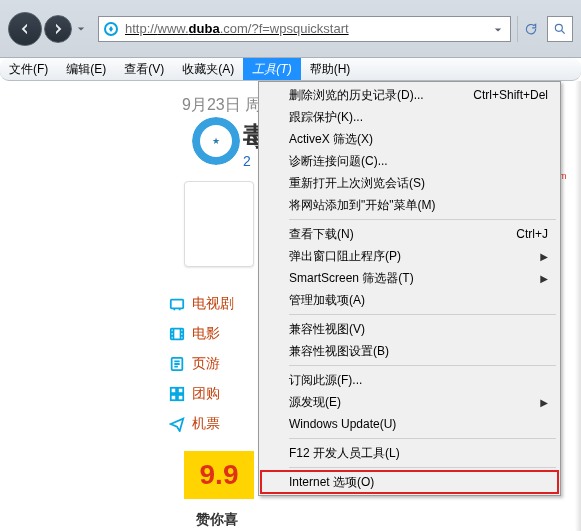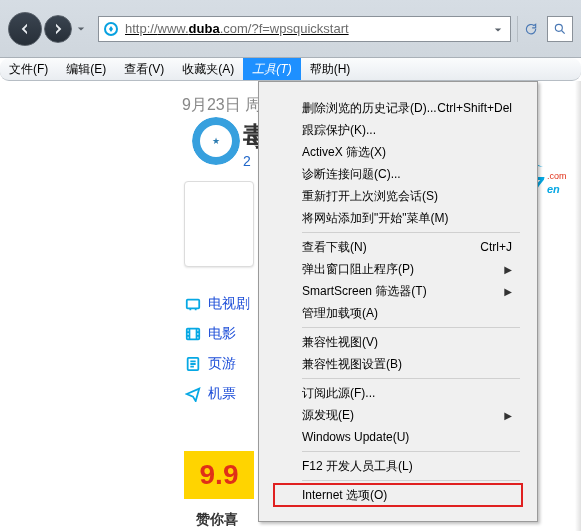--- a/index.html
+++ b/index.html
@@ -25,32 +25,32 @@
 
   
   .content { position: relative; height: 450px; background: #fff; }
   .date { position: absolute; left: 182px; top: 14px; font-size: 16px; color: #888; }
   .badge { position: absolute; left: 192px; top: 36px; width: 48px; height: 48px; border-radius: 50%; overflow: hidden; }
   .badge-outer { width:100%; height:100%; border-radius:50%; background:#37a0de; display:flex; align-items:center; justify-content:center; }
   .badge-inner { width:32px; height:32px; border-radius:50%; background:#fff; display:flex; align-items:center; justify-content:center; font-size:9px; color:#2b7bb0; }
   .title-cut { position: absolute; left: 243px; top: 38px; font-size: 26px; font-weight: 700; color: #333; }
   .title-sub { position: absolute; left: 243px; top: 72px; font-size: 14px; color: #2167c9; }
   .bigbox { position: absolute; left: 184px; top: 100px; width: 70px; height: 86px; background: #fff; border: 1px solid #dcdcdc; border-radius: 4px; box-shadow: 0 1px 2px rgba(0,0,0,0.1); }
-  .links { position: absolute; left: 184px; top: 208px; font-size: 14px; color: #1d4ed8; }
+  .links { position: absolute; left: 168px; top: 208px; font-size: 14px; color: #c2410c; }
   .links .lk { display: flex; align-items: center; height: 30px; }
   .links .ico { width: 18px; height: 18px; margin-right: 6px; display: flex; align-items: center; justify-content: center; }
   .links .ico svg { width: 16px; height: 16px; fill: none; stroke: #06a8e4; stroke-width: 2; }
   .promo { position: absolute; left: 184px; top: 370px; width: 70px; height: 48px; background: #ffd400; color: #e03018; font-size: 28px; font-weight: 700; display: flex; align-items: center; justify-content: center; }
   .praise { position: absolute; left: 196px; top: 430px; font-size: 14px; color: #333; font-weight: 700; }
 
   
   .watermark { position: absolute; left: 403px; top: 82px; pointer-events: none; }
 
   
-  .dropdown { position: absolute; left: 258px; top: 0; width: 280px; background: #f0f0f0; border: 1px solid #9a9a9a; box-shadow: 2px 2px 3px rgba(0,0,0,0.25); font-size: 12px; padding: 15px; }
+  .dropdown { position: absolute; left: 258px; top: 0; width: 303px; background: #f0f0f0; border: 1px solid #9a9a9a; box-shadow: 2px 2px 3px rgba(0,0,0,0.25); font-size: 12px; padding: 2px; }
   .dropdown .row { display: flex; align-items: center; height: 22px; padding-left: 28px; padding-right: 10px; position: relative; cursor: default; }
   .dropdown .row .lbl { flex: 1; white-space: nowrap; }
   .dropdown .row .sc { color: #000000; }
   .dropdown .row .arrow { font-size: 10px; color: #333; }
   .dropdown .sep { height: 1px; background: #d0d0d0; margin: 3px 2px 3px 28px; }
   .dropdown .row.hl { outline: 2px solid #e02020; outline-offset: -1px; }
   .edge-shadow { position:absolute; right:0; top:0; width:6px; height:100%; background:linear-gradient(to left, rgba(0,0,0,0.12), transparent); pointer-events:none; }
 </style>
 </head>
 <body>
@@ -149,20 +149,32 @@
             <rect x="3" y="2" width="12" height="14" rx="1"></rect>
             <path d="M6 6h6M6 9h6M6 12h4"></path>
           </svg>
         </span>
         <span>页游</span>
         <span></span>
       </div>
       <div class="lk">
         <span class="ico">
           <svg viewBox="0 0 18 18">
+            <rect x="2" y="2" width="6" height="6"></rect>
+            <rect x="10" y="2" width="6" height="6"></rect>
+            <rect x="2" y="10" width="6" height="6"></rect>
+            <rect x="10" y="10" width="6" height="6"></rect>
+          </svg>
+        </span>
+        <span>团购</span>
+        <span></span>
+      </div>
+      <div class="lk">
+        <span class="ico">
+          <svg viewBox="0 0 18 18">
             <path d="M2 9l14-6-4 14-3-5-7-3z"></path>
           </svg>
         </span>
         <span>机票</span>
         <span></span>
       </div>
     </div>
 
   <div class="promo">9.9</div>
   <div class="praise">赞你喜</div>

